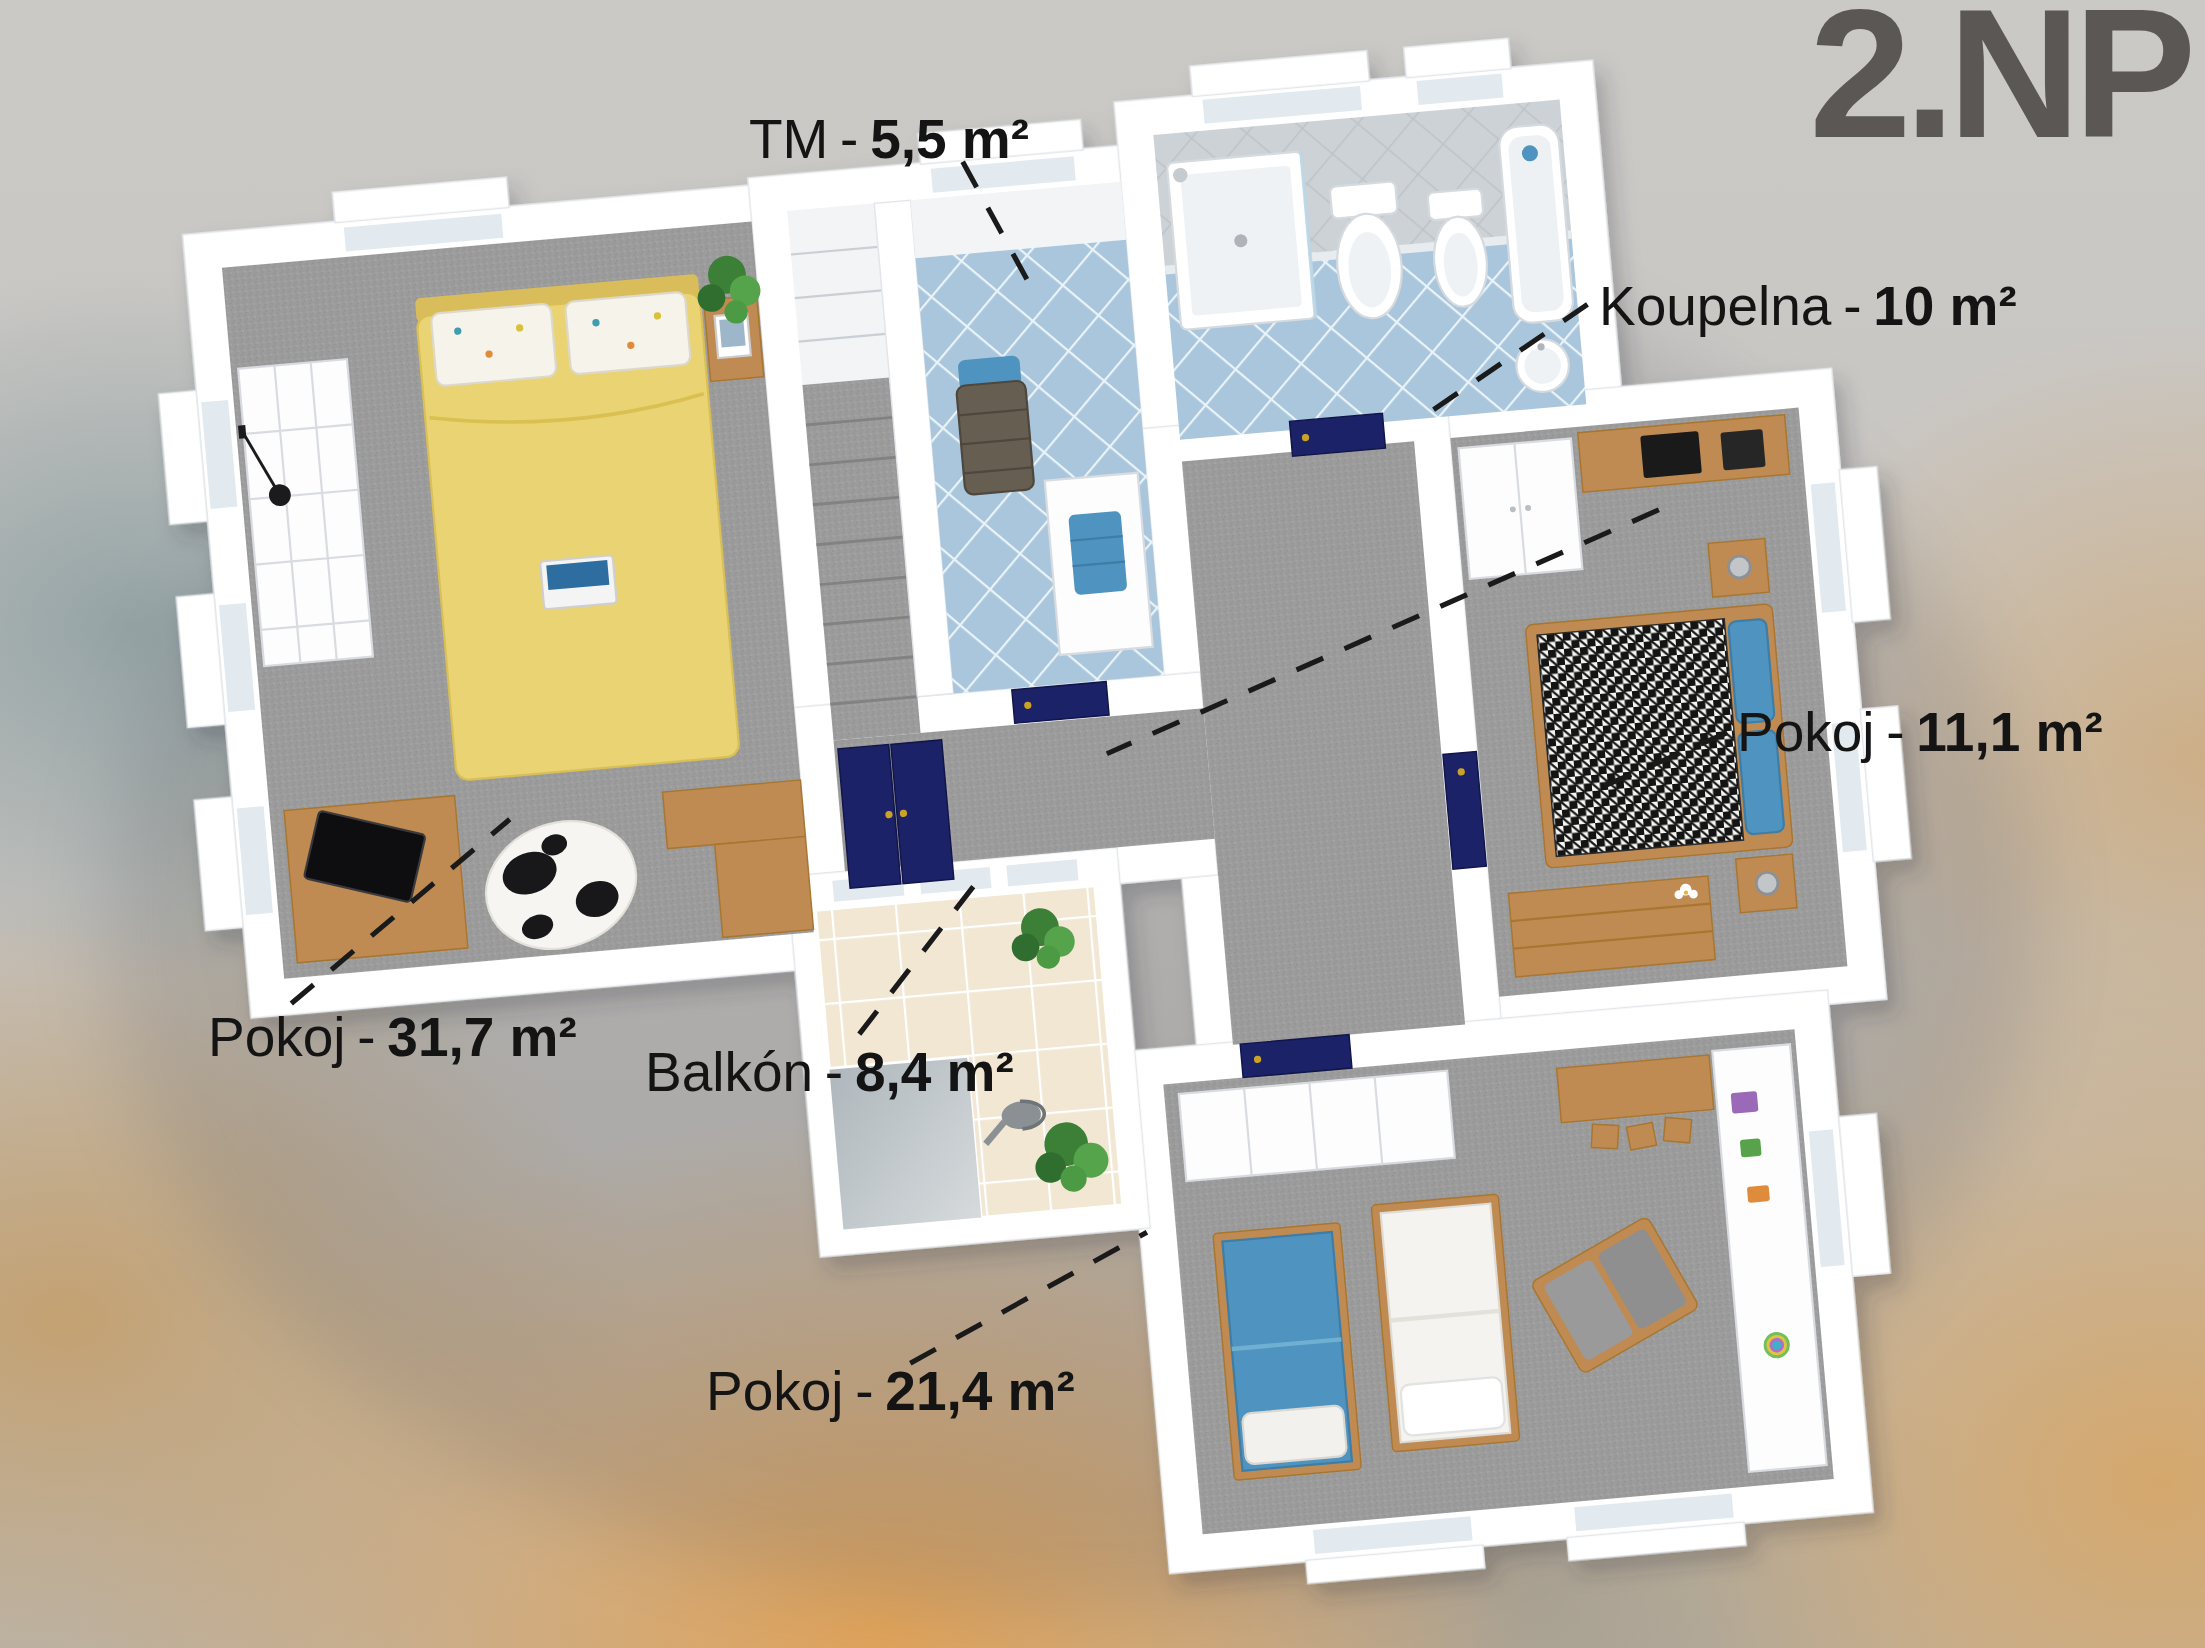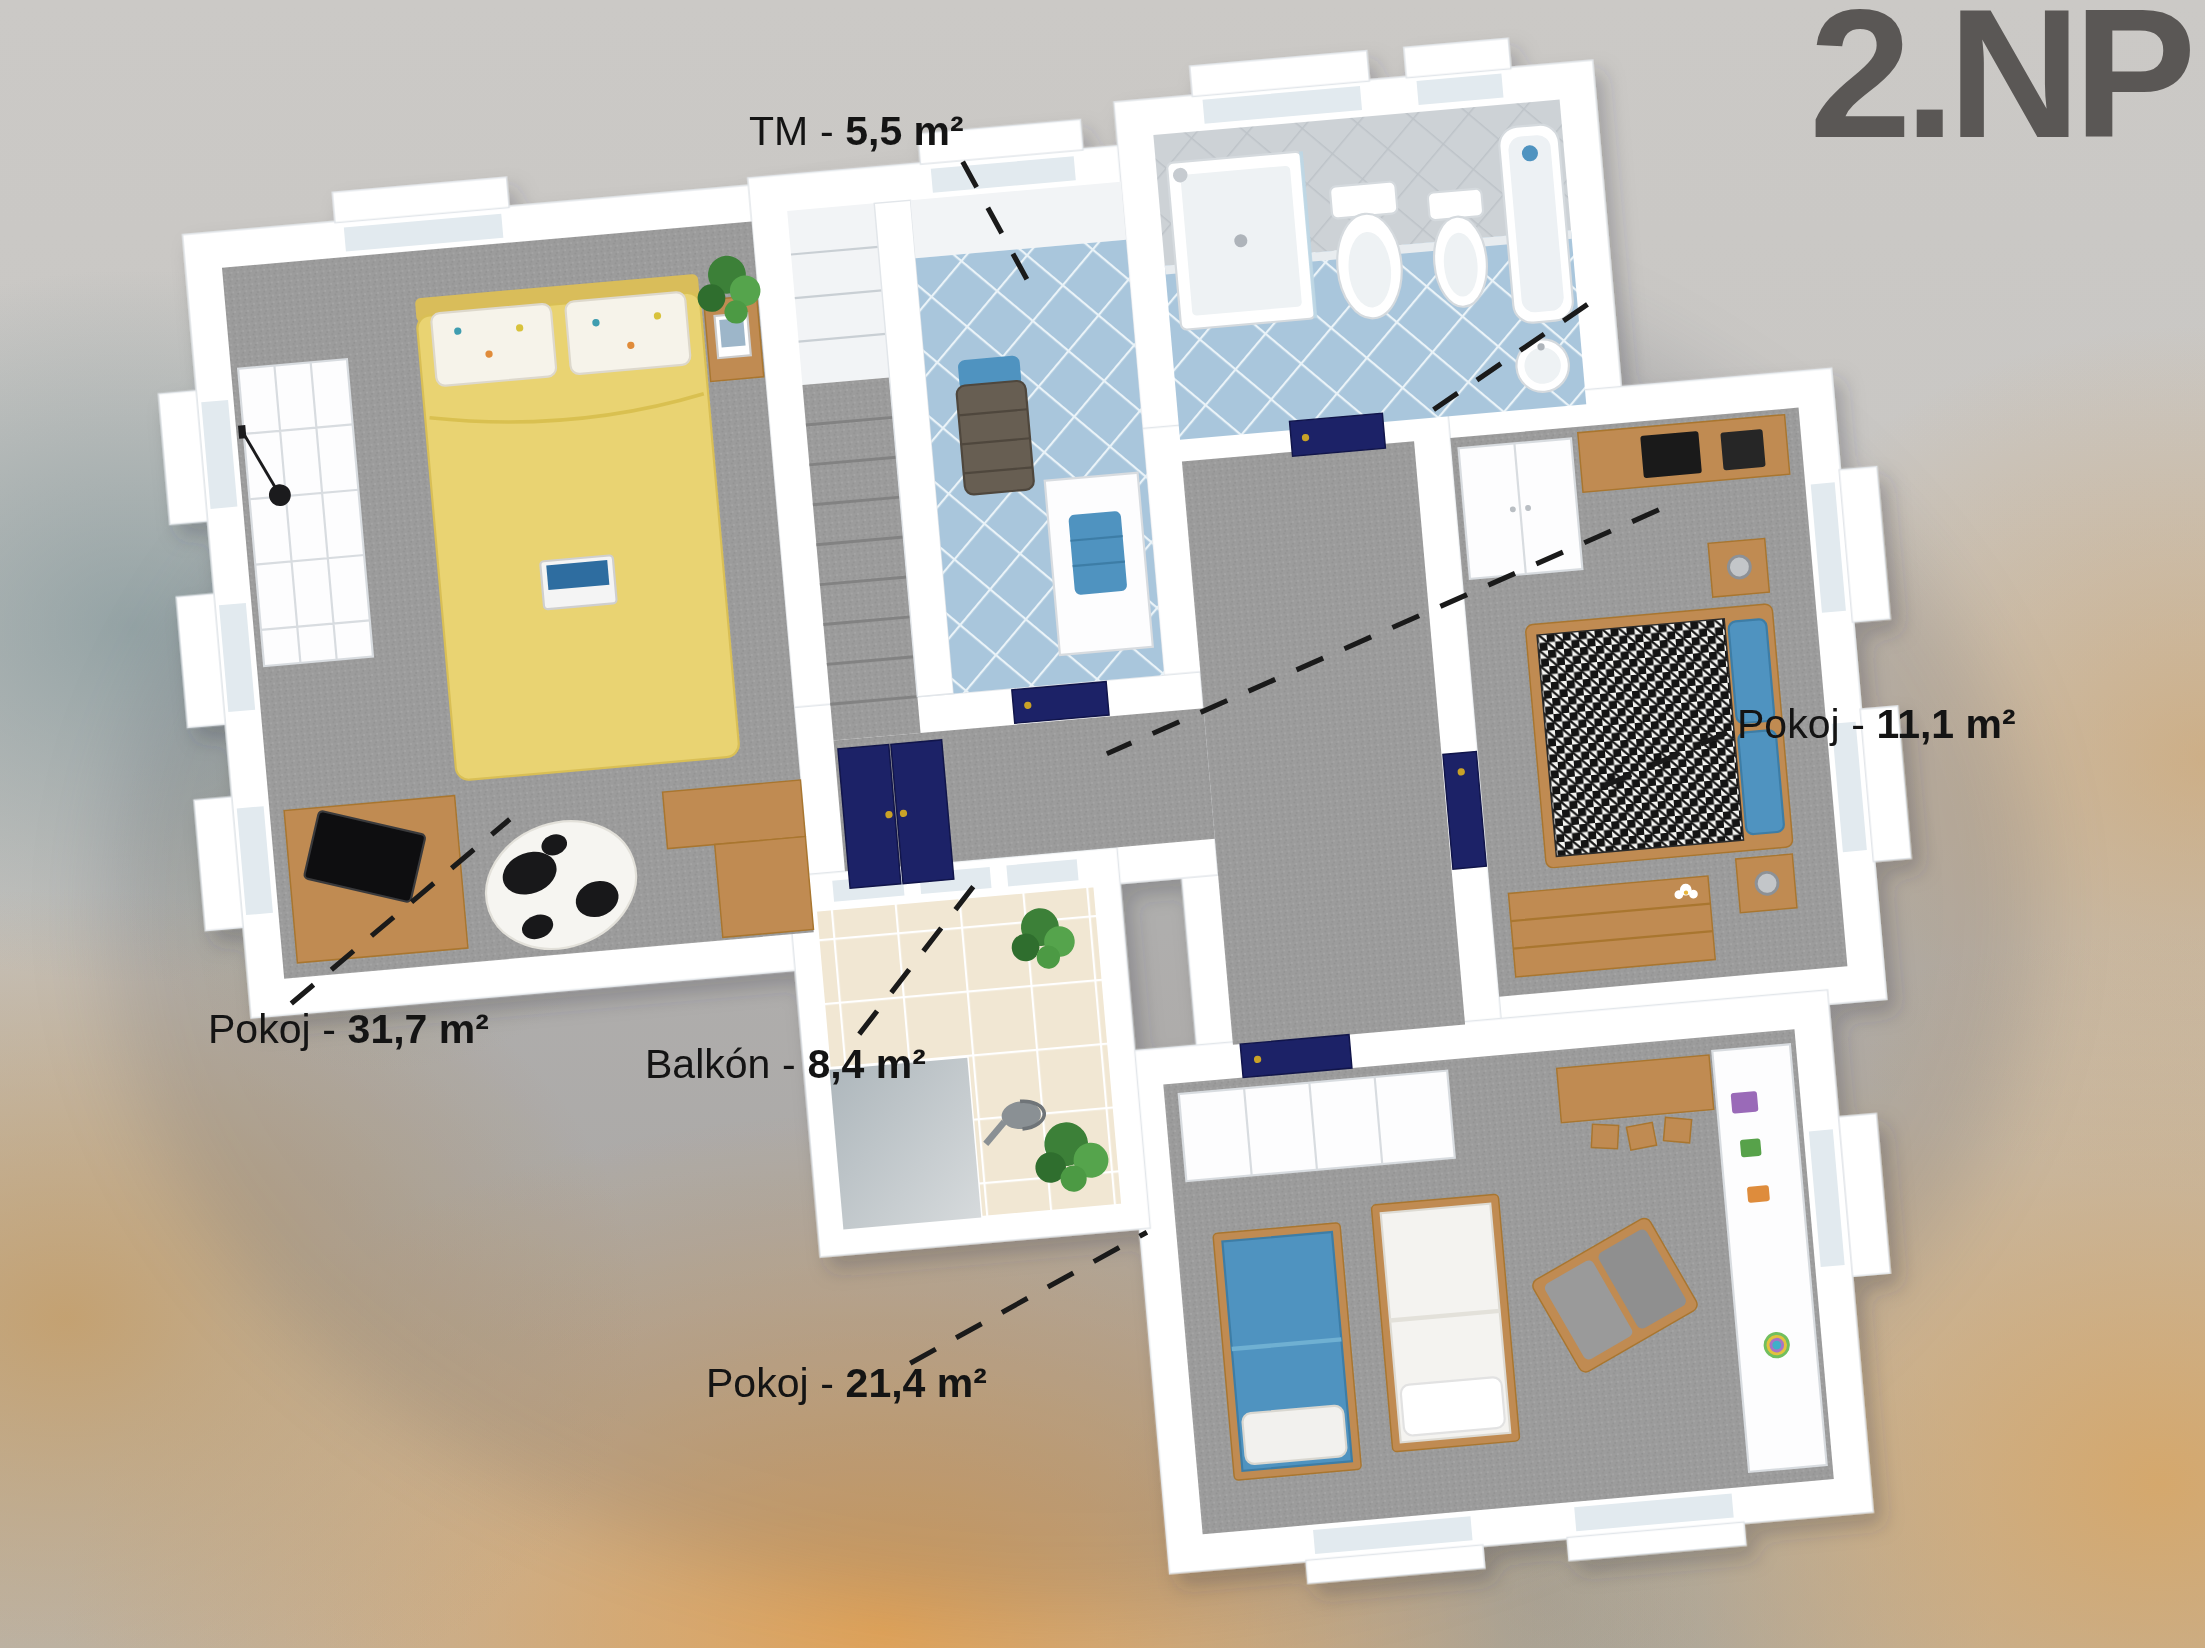--- a/index.html
+++ b/index.html
@@ -21,21 +21,21 @@
   .glass{fill:#e2eaef;stroke:#ffffff;stroke-width:3;}
   .whiteu{fill:#fdfdfe;stroke:#d8dce0;stroke-width:3;}
   .navy{fill:var(--navy,#1c2267);stroke:#11154a;stroke-width:2;}
   .wood{fill:var(--wood,#c08b52);stroke:#a9762f;stroke-width:2;}
   .accent{fill:var(--accent_blue,#4f93c0);}
   .tileblue{fill:var(--tile_blue,#a9c6dc);}
   .balctile{fill:var(--balcony_tile,#f1e7d3);}
   .yellow{fill:var(--bed_yellow,#e9d372);stroke:#d9bf55;stroke-width:3;}
   .porc{fill:#ffffff;stroke:#d5dade;stroke-width:3;}
   .leader{stroke:#1a1a1a;stroke-width:7;stroke-dasharray:40 32;fill:none;}
-  .room-label{position:absolute;font-size:41px;line-height:1.15;color:var(--label,#141414);white-space:nowrap;}
+  .room-label{position:absolute;font-size:55px;line-height:1.15;color:var(--label,#141414);white-space:nowrap;}
   .room-label .sep{margin:0 11.7px;}
   .room-label b{font-weight:bold;}
   .floor-title{
     position:absolute;top:-19px;right:16px;
     font-size:184px;font-weight:bold;letter-spacing:-7.3px;line-height:1;
     color:var(--title,#5a5755);
   }
 </style>
 </head>
 <body>
@@ -381,20 +381,23 @@
       <line class="leader" x1="2372" y1="1006" x2="2190" y2="1085"></line>
       <line class="leader" x1="400" y1="1378" x2="700" y2="1125"></line>
       <line class="leader" x1="1180" y1="1420" x2="1350" y2="1200"></line>
       <line class="leader" x1="1250" y1="1872" x2="1575" y2="1692"></line>
     </g>
   </svg>
 
   <div class="room-label" style="left:749px;top:108px;">
     <span>TM</span><span class="sep">-</span><b>5,5 m²</b>
   </div>
+  <div class="room-label" style="left:1599px;top:275px;">
+    <span>Koupelna</span><span class="sep">-</span><b>10 m²</b>
+  </div>
   <div class="room-label" style="left:1737px;top:701px;">
     <span>Pokoj</span><span class="sep">-</span><b>11,1 m²</b>
   </div>
   <div class="room-label" style="left:208px;top:1006px;">
     <span>Pokoj</span><span class="sep">-</span><b>31,7 m²</b>
   </div>
   <div class="room-label" style="left:645px;top:1041px;">
     <span>Balkón</span><span class="sep">-</span><b>8,4 m²</b>
   </div>
   <div class="room-label" style="left:706px;top:1360px;">

